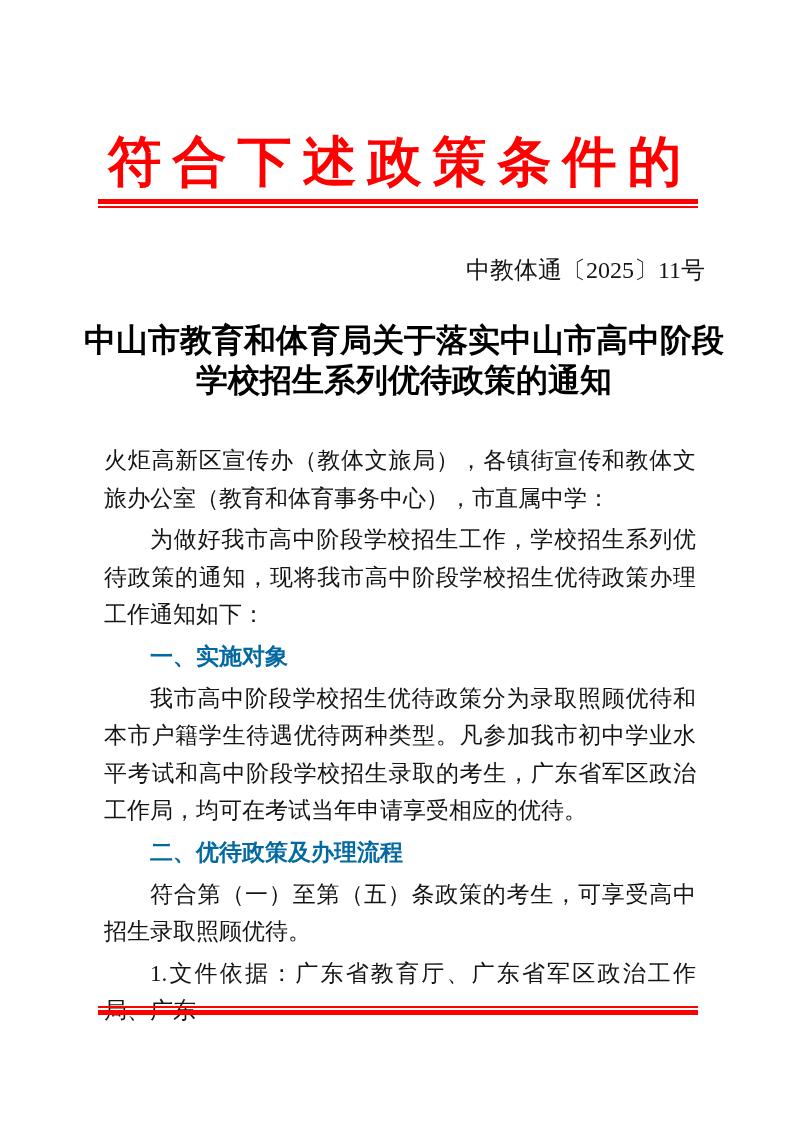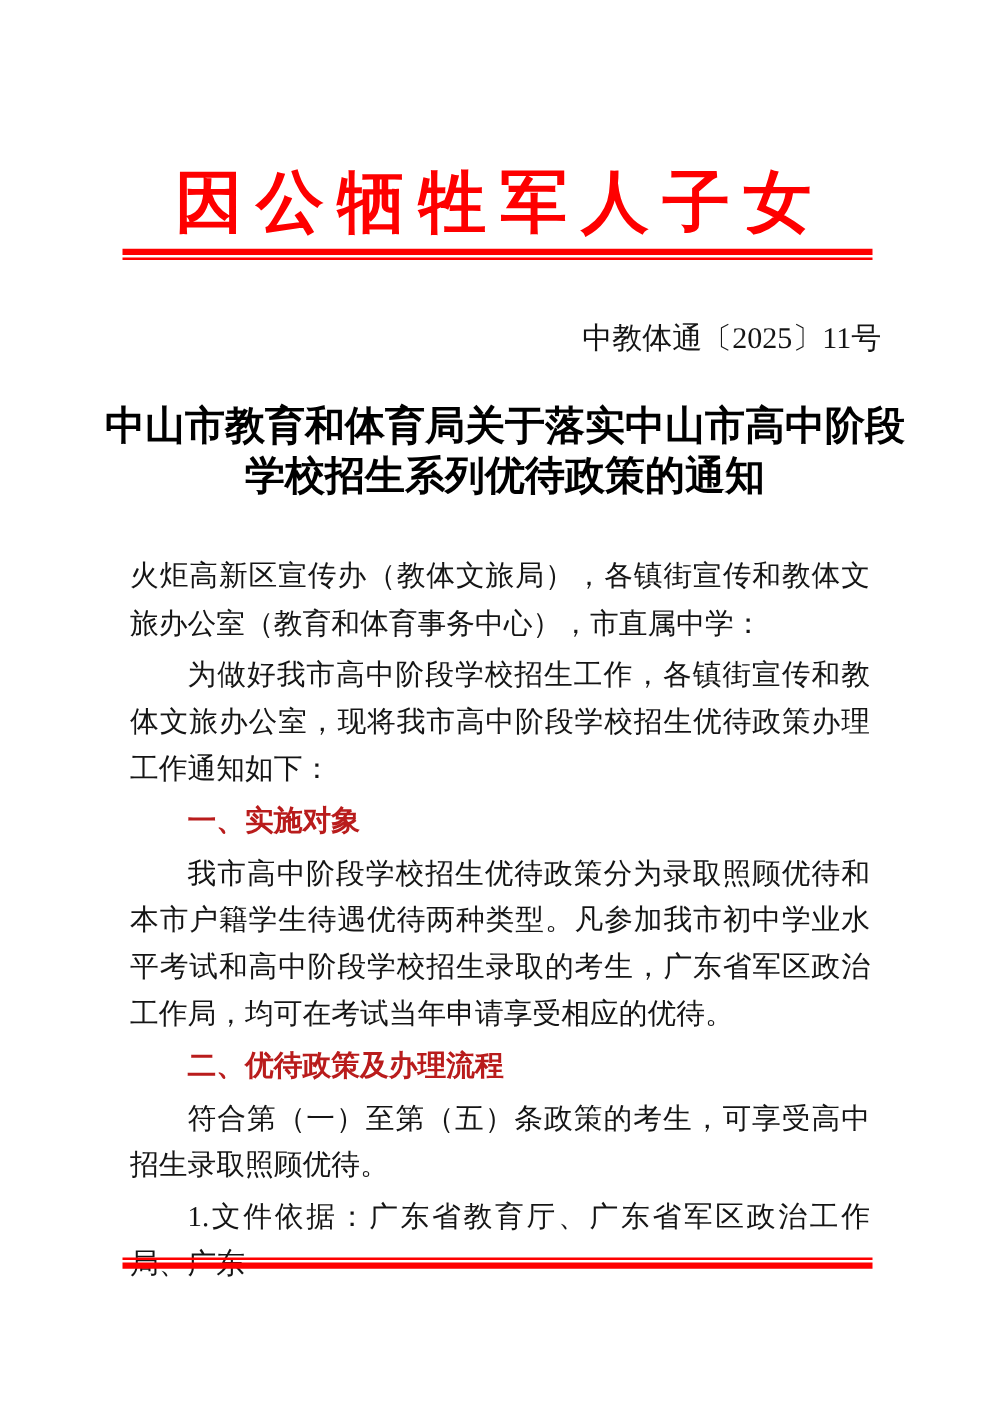--- a/index.html
+++ b/index.html
@@ -65,50 +65,50 @@
     font-size: 23px;
     line-height: 37.6px;
     text-align: justify;
     word-break: break-all;
   }
   .para { margin: 4px; }
   .para.indent { text-indent: 2em; }
   .para.heading {
     font-family: Liberation Sans, sans-serif;
     font-weight: bold;
-    color: #b91c1c;
+    color: #0369a1;
   }
   .para.kaiti {
     font-family: "Liberation Serif", "DejaVu Serif", serif;
   }
 </style>
 </head>
 <body>
 
 <div class="page">
 
-  <div class="agency">因公牺牲军人子女</div>
+  <div class="agency">符合下述政策条件的</div>
 
   <div class="rule rule-top">
     <div class="rule-thick"></div>
     <div class="rule-thin"></div>
   </div>
 
   <div class="doc-number">中教体通〔2025〕11号</div>
 
   <div class="title">
     <div class="title-line">中山市教育和体育局关于落实中山市高中阶段</div>
     <div class="title-line">学校招生系列优待政策的通知</div>
   </div>
 
   <div class="body-text">
 
       <p class="para body">火炬高新区宣传办（教体文旅局），各镇街宣传和教体文旅办公室（教育和体育事务中心），市直属中学：</p>
 
-      <p class="para body indent">为做好我市高中阶段学校招生工作，各镇街宣传和教体文旅办公室，现将我市高中阶段学校招生优待政策办理工作通知如下：</p>
+      <p class="para body indent">为做好我市高中阶段学校招生工作，学校招生系列优待政策的通知，现将我市高中阶段学校招生优待政策办理工作通知如下：</p>
 
       <p class="para heading indent">一、实施对象</p>
 
       <p class="para body indent">我市高中阶段学校招生优待政策分为录取照顾优待和本市户籍学生待遇优待两种类型。凡参加我市初中学业水平考试和高中阶段学校招生录取的考生，广东省军区政治工作局，均可在考试当年申请享受相应的优待。</p>
 
       <p class="para heading indent">二、优待政策及办理流程</p>
 
       <p class="para body indent">符合第（一）至第（五）条政策的考生，可享受高中招生录取照顾优待。</p>
 
 

